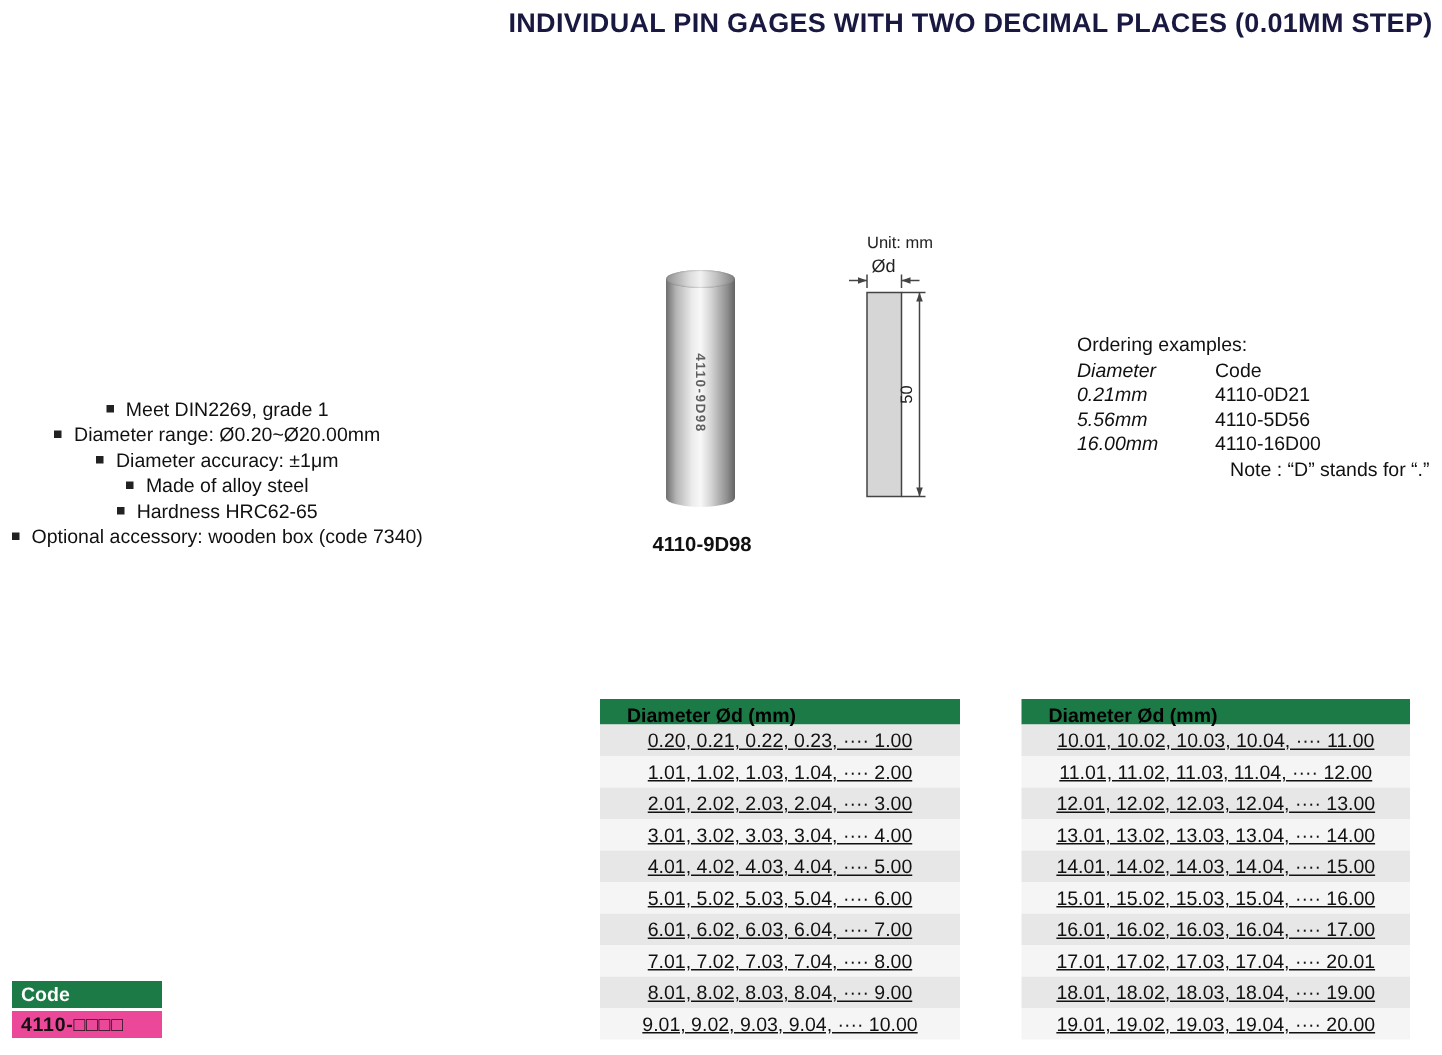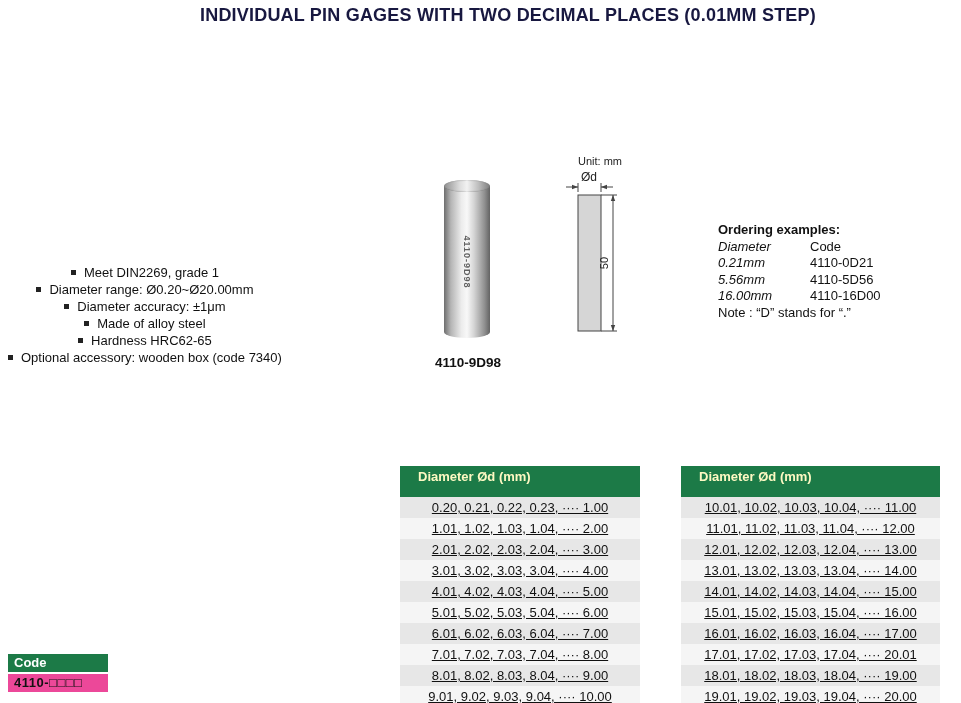--- a/index.html
+++ b/index.html
@@ -10,21 +10,21 @@
   }
   *{margin:0;padding:0;box-sizing:border-box;}
   html,body{background:#fff;}
   #screen{
     position:relative;width:961px;height:703px;background:#ffffff;overflow:hidden;
     font-family:"Liberation Sans",sans-serif;color:#111;
   }
   .abs{position:absolute;}
 
   .title{
-    left:200px;right:6px;top:5px;text-align:left;
+    left:200px;right:6px;top:5px;text-align:right;
     font-size:18px;font-weight:bold;color:var(--navy);letter-spacing:.2px;white-space:nowrap;
   }
 
   
   .features{left:8px;top:264px;font-size:13px;}
   .feature{height:17px;line-height:17px;white-space:nowrap;text-align:center;}
   .bullet{display:inline-block;width:5px;height:5px;background:#222;margin-right:8px;vertical-align:2px;}
   .feature b{font-weight:normal;}
 
   
@@ -39,34 +39,34 @@
     transform:translate(-50%,-50%) rotate(90deg);
     font-size:9px;font-weight:bold;color:#3c3c3c;letter-spacing:1px;white-space:nowrap;opacity:.8;}
   .model-label{left:428px;top:355px;width:80px;text-align:center;font-weight:bold;font-size:13.5px;white-space:nowrap;}
 
   
   .drawing{left:560px;top:150px;}
   .drawing text{font-family:"Liberation Sans",sans-serif;fill:#222;}
 
   
   .ordering{left:718px;top:222px;font-size:13px;line-height:16.5px;width:235px;}
-  .ord-title{font-weight:bold;}
+  .ord-title{font-weight:normal;}
   .ord-col1{display:inline-block;width:92px;font-style:italic;}
-  .ord-note{white-space:nowrap;}
+  .ord-note{white-space:nowrap;text-align:right;}
 
   
   .codebox{left:8px;top:654px;width:100px;font-size:13px;}
   .code-head{background:var(--green);color:#fff;font-weight:bold;height:18px;line-height:18px;padding-left:6px;}
   .code-val{margin-top:2px;background:#ec4899;font-weight:bold;height:18px;line-height:18px;padding-left:6px;letter-spacing:.5px;}
 
   
   .dtable{top:466px;font-size:13px;}
   .dtable-left{left:400px;width:240px;}
   .dtable-right{left:681px;width:259px;}
-  .thead{background:var(--green);color:#fef9c3;font-weight:bold;height:31px;line-height:21px;padding-left:18px;}
+  .thead{background:var(--green);color:#000000;font-weight:bold;height:17px;line-height:21px;padding-left:18px;}
   .trow{height:21px;line-height:21px;text-align:center;white-space:nowrap;text-decoration:underline;}
   .trow:nth-child(even){background:var(--row-dark);}
   .trow:nth-child(odd){background:var(--row-light);}
 </style>
 </head>
 <body>
 
 <div id="screen">
 
   <div class="abs title">INDIVIDUAL PIN GAGES WITH TWO DECIMAL PLACES (0.01MM STEP)</div>

